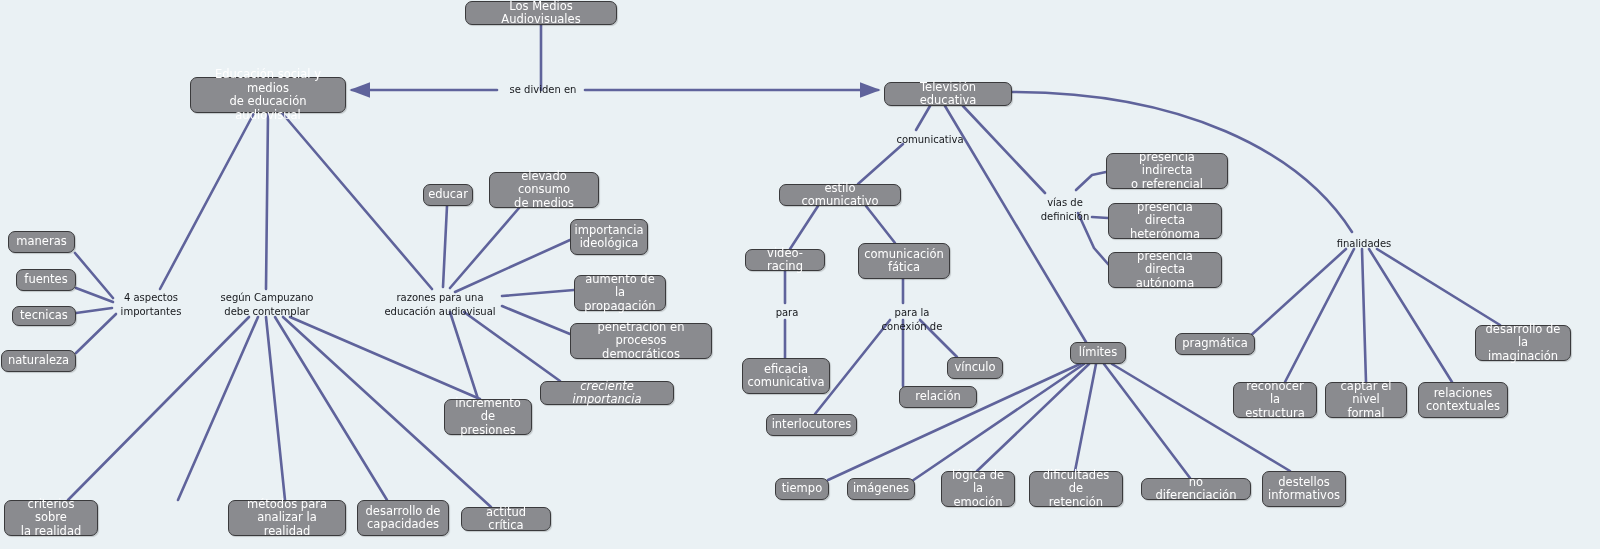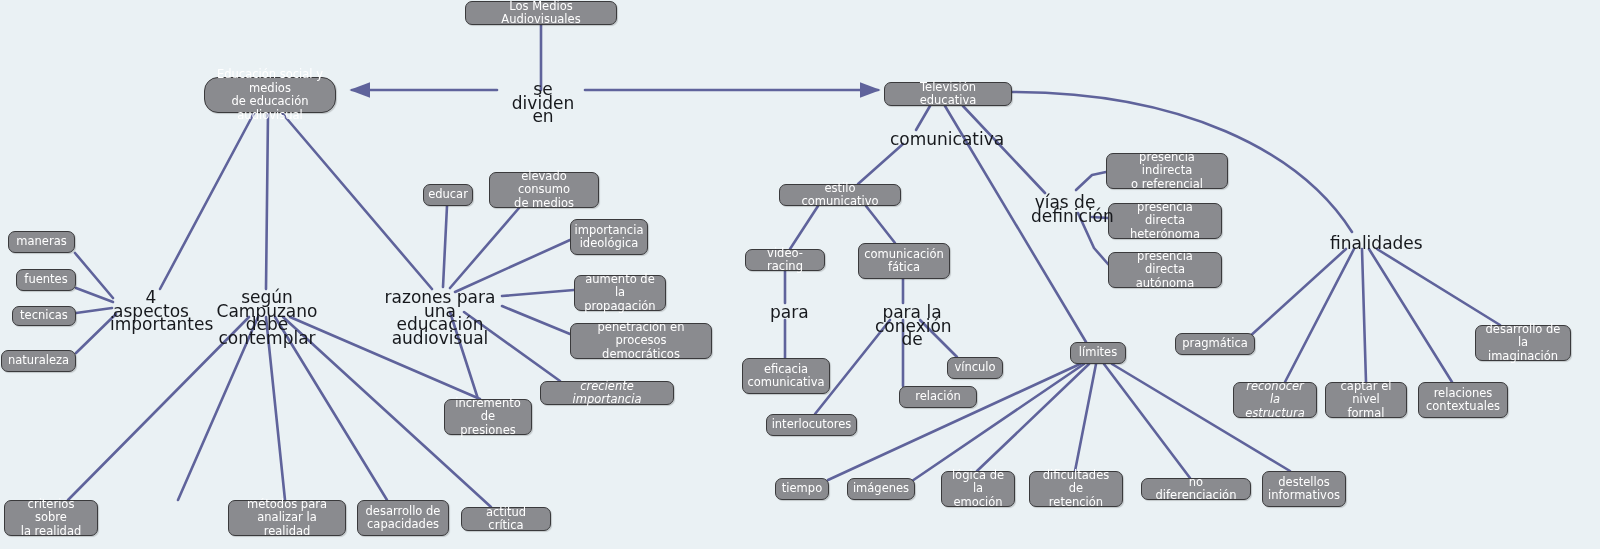--- a/index.html
+++ b/index.html
@@ -33,21 +33,21 @@
     justify-content:center;
     text-align:center;
     padding:3px 7px;
     box-shadow:1px 1px 1px rgba(0,0,0,0.18);
     white-space:pre-line;
     z-index:3;
   }
   .link-label{
     position:absolute;
     color:#16181c;
-    font-size:17px;
+    font-size:10px;
     line-height:13.5px;
     text-align:center;
     white-space:pre-line;
     background:transparent;
     z-index:4;
     padding:0 2px;
   }
 </style>
 </head>
 <body>
@@ -108,21 +108,21 @@
         <polyline points="1112,364 1290,471"></polyline>
         <polyline points="1346,249 1248,338"></polyline>
         <polyline points="1354,249 1285,382"></polyline>
         <polyline points="1362,249 1366,382"></polyline>
         <polyline points="1369,249 1452,382"></polyline>
         <polyline points="1377,249 1500,325"></polyline>
       </g>
   </svg>
 
   <div class="node" style="left: 465px; top: 1px; width: 152px; height: 24px;">Los Medios Audiovisuales</div>
-  <div class="node" style="left: 204px; top: 77px; width: 132px; height: 36px; border-radius: 14px;">Educación social y medios
+  <div class="node" style="left: 190px; top: 77px; width: 156px; height: 36px;">Educación social y medios
 de educación audiovisual</div>
   <div class="node" style="left: 884px; top: 82px; width: 128px; height: 24px;">Televisión educativa</div>
   <div class="node" style="left: 8px; top: 231px; width: 67px; height: 22px;">maneras</div>
   <div class="node" style="left: 16px; top: 269px; width: 60px; height: 22px;">fuentes</div>
   <div class="node" style="left: 12px; top: 306px; width: 64px; height: 20px;">tecnicas</div>
   <div class="node" style="left: 1px; top: 350px; width: 75px; height: 22px;">naturaleza</div>
   <div class="node" style="left: 423px; top: 184px; width: 50px; height: 22px;">educar</div>
   <div class="node" style="left: 489px; top: 172px; width: 110px; height: 36px;">elevado consumo
 de medios</div>
   <div class="node" style="left: 570px; top: 219px; width: 78px; height: 36px;">importancia
@@ -160,21 +160,21 @@
   <div class="node" style="left: 775px; top: 478px; width: 54px; height: 22px;">tiempo</div>
   <div class="node" style="left: 847px; top: 478px; width: 68px; height: 22px;">imágenes</div>
   <div class="node" style="left: 941px; top: 471px; width: 74px; height: 36px;">lógica de
 la emoción</div>
   <div class="node" style="left: 1029px; top: 471px; width: 94px; height: 36px;">dificultades de
 retención</div>
   <div class="node" style="left: 1141px; top: 478px; width: 110px; height: 22px;">no diferenciación</div>
   <div class="node" style="left: 1262px; top: 471px; width: 84px; height: 36px;">destellos
 informativos</div>
   <div class="node" style="left: 1175px; top: 333px; width: 80px; height: 22px; text-align: right;">pragmática</div>
-  <div class="node" style="left: 1233px; top: 382px; width: 84px; height: 36px; font-style: italic;">reconocer la
+  <div class="node" style="left: 1233px; top: 382px; width: 84px; height: 36px;">reconocer la
 estructura</div>
   <div class="node" style="left: 1325px; top: 382px; width: 82px; height: 36px;">captar el
 nivel formal</div>
   <div class="node" style="left: 1418px; top: 382px; width: 90px; height: 36px;">relaciones
 contextuales</div>
   <div class="node" style="left: 1475px; top: 325px; width: 96px; height: 36px;">desarrollo de
 la imaginación</div>
 
   <div class="link-label" style="left: 501px; top: 83px; width: 80px;">se dividen en</div>
   <div class="link-label" style="left: 108px; top: 291px; width: 82px;">4 aspectos

